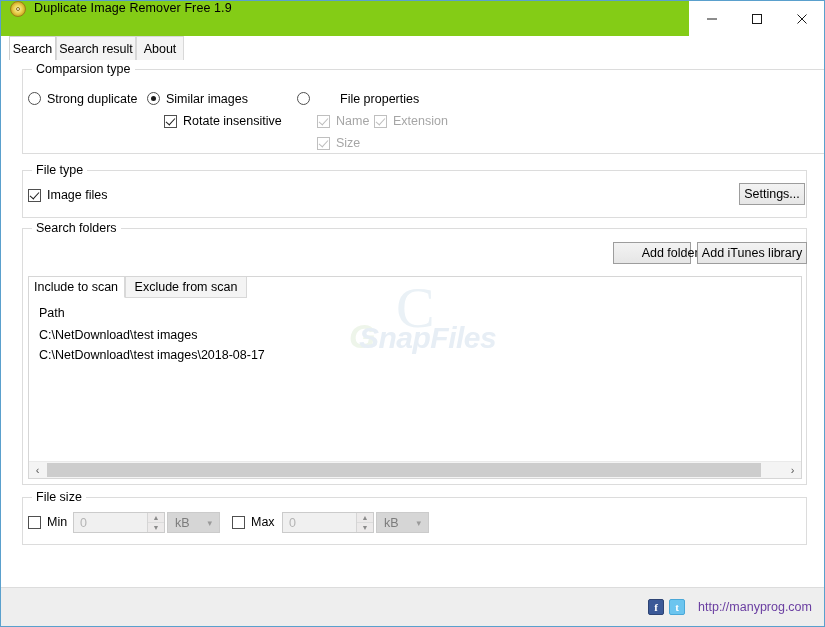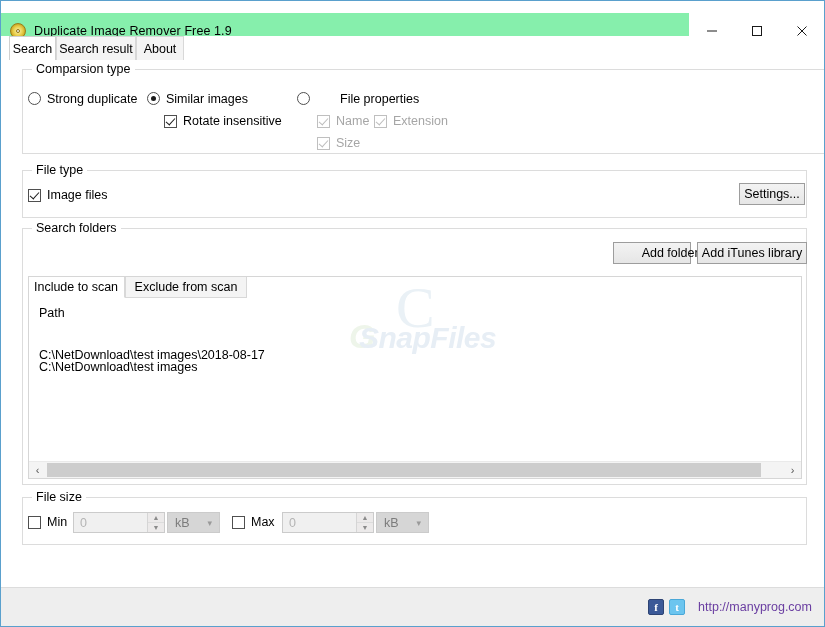--- a/index.html
+++ b/index.html
@@ -13,23 +13,23 @@
   #window {
     position: relative;
     width: 825px; height: 627px;
     background: #ffffff;
     border: 1px solid #5aa0cd;
     overflow: hidden;
   }
 
   
   #titlebar {
-    position: absolute; left: 0; top: 12px; right: 0; height: 35px;
-    background: #86efac;
-    display: flex; align-items: center;
+    position: absolute; left: 0; top: 0; right: 0; height: 35px;
+    background: #84cc16;
+    display: flex; align-items: flex-start;
   }
   #app-icon {
     width: 16px; height: 16px; margin-left: 9px; margin-right: 8px;
     position: relative; flex: 0 0 auto;
   }
   #app-icon .disc {
     position: absolute; left: 0; top: 0; width: 16px; height: 16px;
     border-radius: 50%;
     background: radial-gradient(circle at 50% 50%, #fdf3b0 0%, #e9cf4d 45%, #c9a41f 75%, #8d7312 100%);
     border: 1px solid #9a7d18;
@@ -353,21 +353,21 @@
         <div class="itab" id="itab-1">Exclude from scan</div>
 
         <div id="watermark" style="left:330px; top:2px;">
           <div id="wm-c">C</div>
           <div id="wm-g">G</div>
           <div id="wm-text">SnapFiles</div>
         </div>
 
         <div class="col-header" style="left:10px; top:29px;">Path</div>
 
-        <div class="path-row" style="left:10px; top:51px;margin-top:32px;">C:\NetDownload\test images</div>
+        <div class="path-row" style="left:10px; top:51px;">C:\NetDownload\test images</div>
         <div class="path-row" style="left:10px; top:71px;">C:\NetDownload\test images\2018-08-17</div>
 
         <div id="hscroll">
           <div class="sb-arrow">‹</div>
           <div id="sb-thumb" style="width:714px;"></div>
           <div id="sb-track-end"></div>
           <div class="sb-arrow">›</div>
         </div>
       </div>
     </div>

